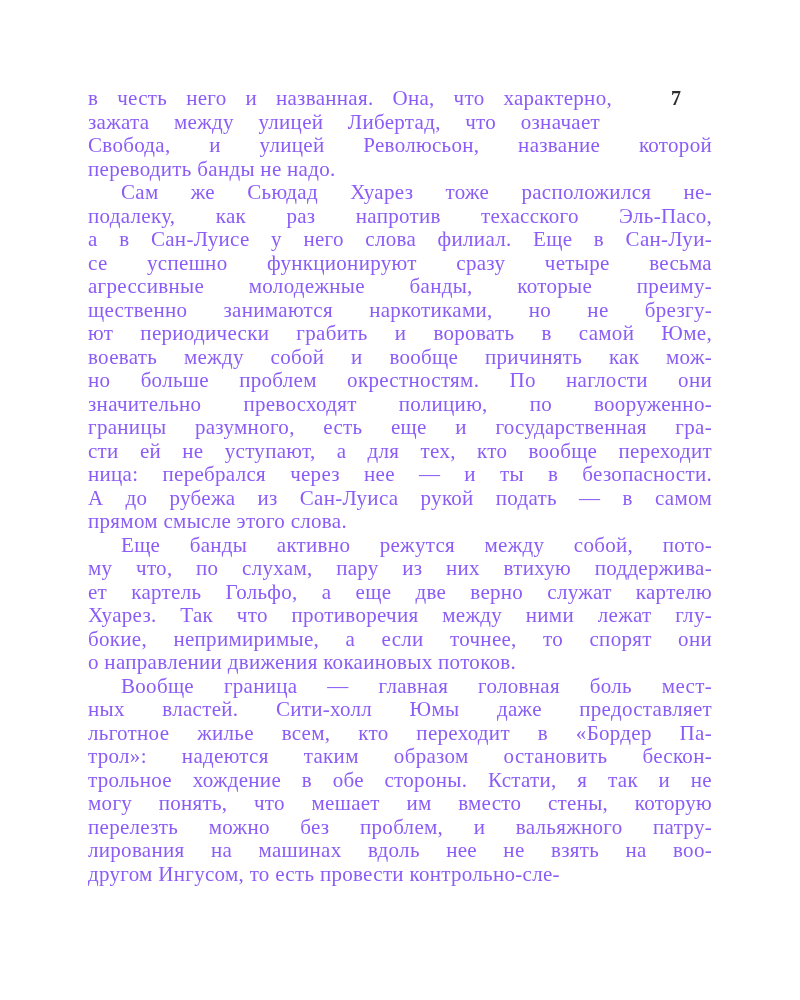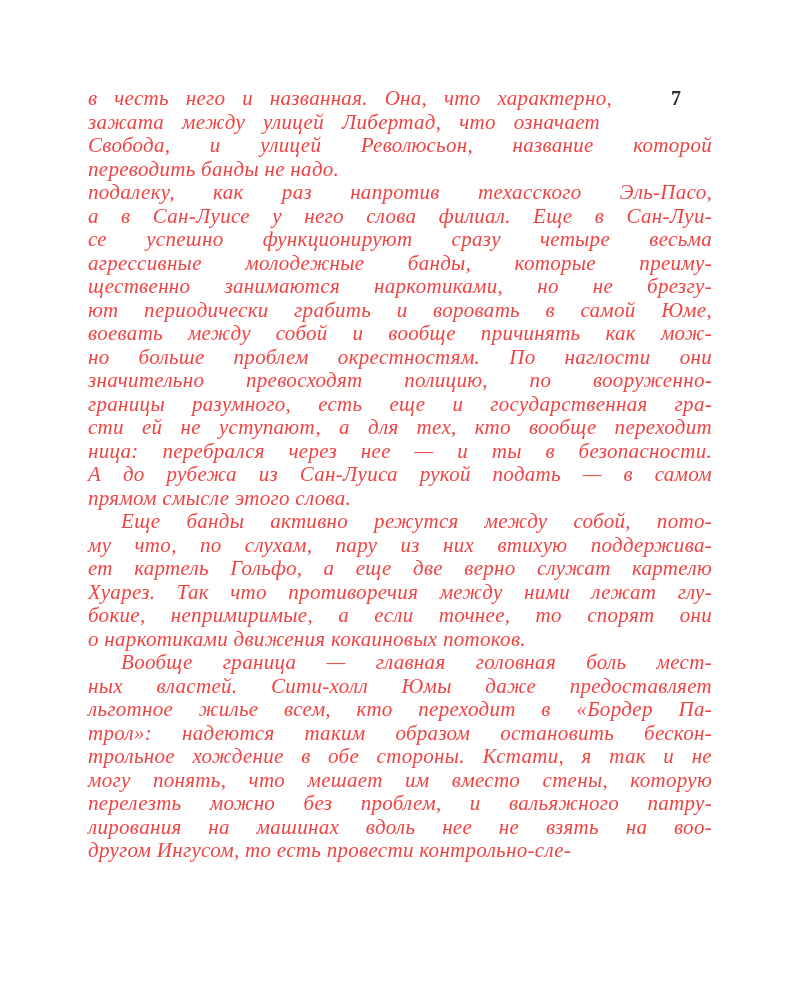--- a/index.html
+++ b/index.html
@@ -32,22 +32,21 @@
     color: #2e2e2e;
   }
   .text-block {
     position: absolute;
     left: 88px;
     top: 87px;
     width: 624px;
     font-size: 21px;
     line-height: 23.5px;
     letter-spacing: 0.3px;
-    color: #ef4444;
-    font-style: italic;
+    color: #8b5cf6;
   }
   .paragraph {
     margin: 0;
     padding: 0;
   }
   .line {
     height: 23.5px;
     text-align: justify;
     text-align-last: justify;
     overflow: visible;
@@ -69,20 +68,21 @@
 <div class="page">
   <div class="page-number">7</div>
   <div class="text-block">
       <div class="paragraph">
         <div class="line short-a">в честь него и названная. Она, что характерно,</div>
         <div class="line short-b">зажата между улицей Либертад, что означает</div>
         <div class="line">Свобода, и улицей Революсьон, название которой</div>
         <div class="line no-justify">переводить банды не надо.</div>
       </div>
       <div class="paragraph">
+        <div class="line indent">Сам же Сьюдад Хуарез тоже расположился не-</div>
         <div class="line">подалеку, как раз напротив техасского Эль-Пасо,</div>
         <div class="line">а в Сан-Луисе у него слова филиал. Еще в Сан-Луи-</div>
         <div class="line">се успешно функционируют сразу четыре весьма</div>
         <div class="line">агрессивные молодежные банды, которые преиму-</div>
         <div class="line">щественно занимаются наркотиками, но не брезгу-</div>
         <div class="line">ют периодически грабить и воровать в самой Юме,</div>
         <div class="line">воевать между собой и вообще причинять как мож-</div>
         <div class="line">но больше проблем окрестностям. По наглости они</div>
         <div class="line">значительно превосходят полицию, по вооруженно-</div>
         <div class="line">границы разумного, есть еще и государственная гра-</div>
@@ -90,21 +90,21 @@
         <div class="line">ница: перебрался через нее — и ты в безопасности.</div>
         <div class="line">А до рубежа из Сан-Луиса рукой подать — в самом</div>
         <div class="line no-justify">прямом смысле этого слова.</div>
       </div>
       <div class="paragraph">
         <div class="line indent">Еще банды активно режутся между собой, пото-</div>
         <div class="line">му что, по слухам, пару из них втихую поддержива-</div>
         <div class="line">ет картель Гольфо, а еще две верно служат картелю</div>
         <div class="line">Хуарез. Так что противоречия между ними лежат глу-</div>
         <div class="line">бокие, непримиримые, а если точнее, то спорят они</div>
-        <div class="line no-justify">о наркотиками движения кокаиновых потоков.</div>
+        <div class="line no-justify">о направлении движения кокаиновых потоков.</div>
       </div>
       <div class="paragraph">
         <div class="line indent">Вообще граница — главная головная боль мест-</div>
         <div class="line">ных властей. Сити-холл Юмы даже предоставляет</div>
         <div class="line">льготное жилье всем, кто переходит в «Бордер Па-</div>
         <div class="line">трол»: надеются таким образом остановить бескон-</div>
         <div class="line">трольное хождение в обе стороны. Кстати, я так и не</div>
         <div class="line">могу понять, что мешает им вместо стены, которую</div>
         <div class="line">перелезть можно без проблем, и вальяжного патру-</div>
         <div class="line">лирования на машинах вдоль нее не взять на воо-</div>

